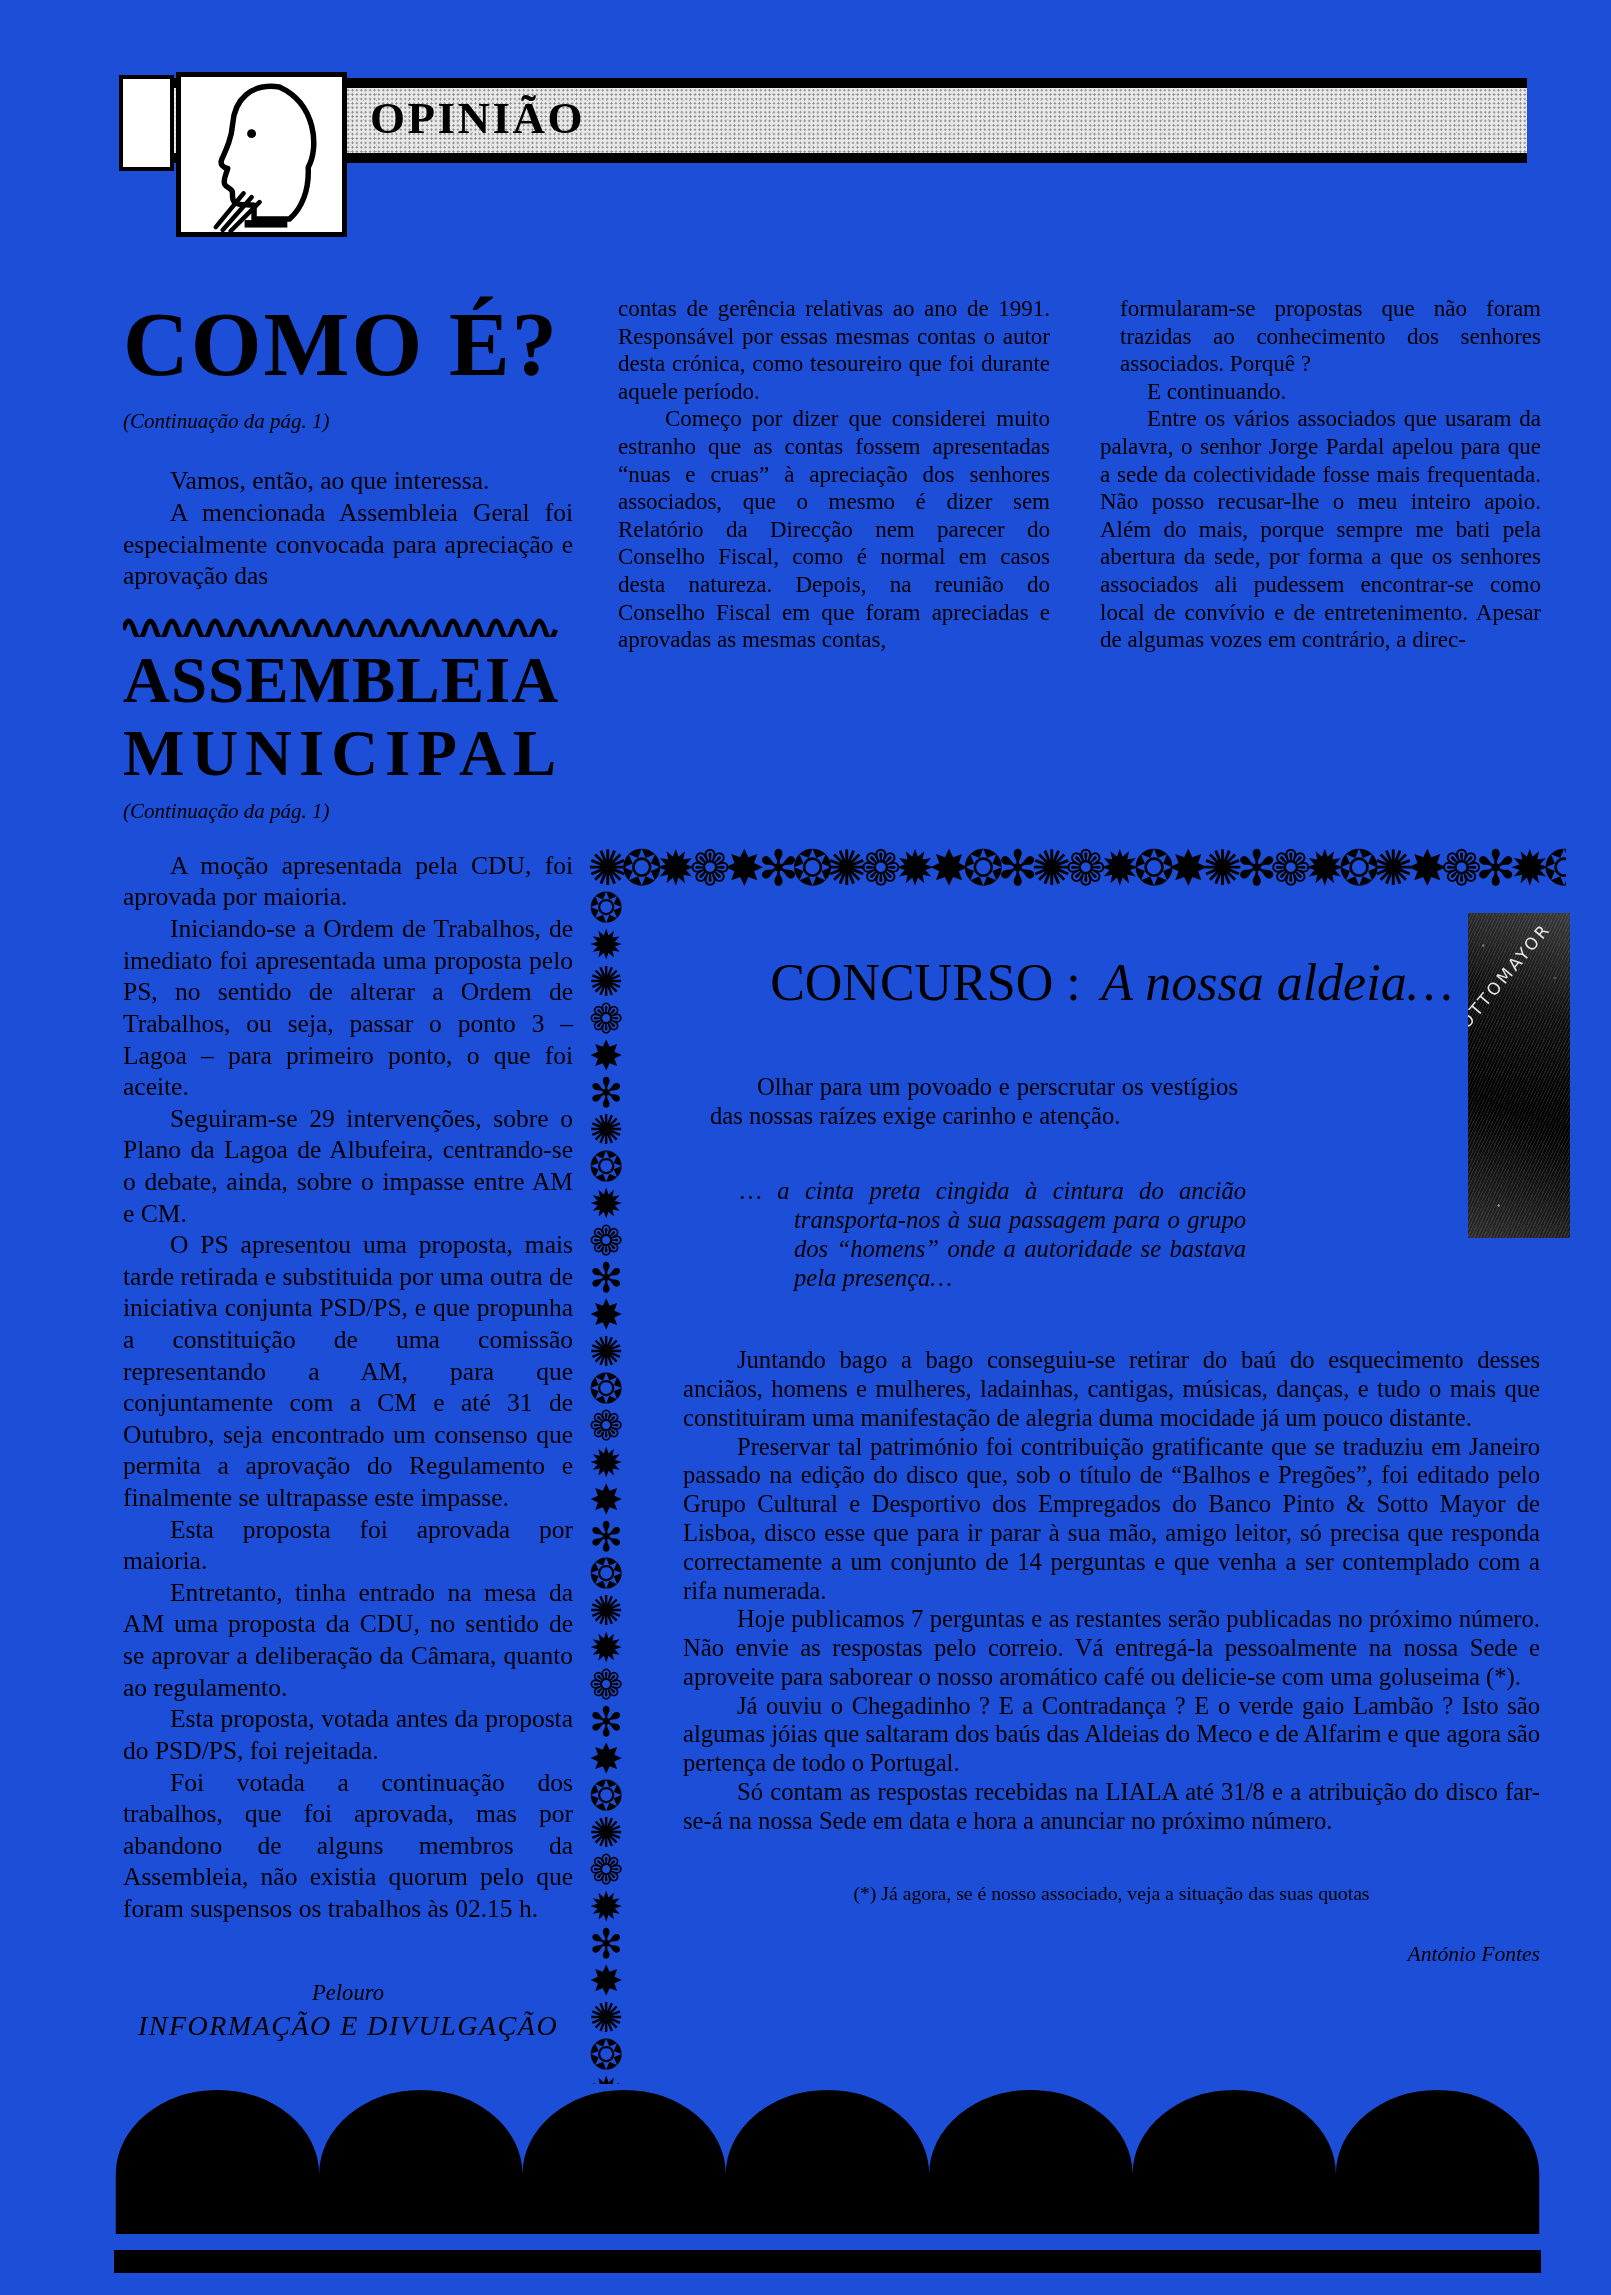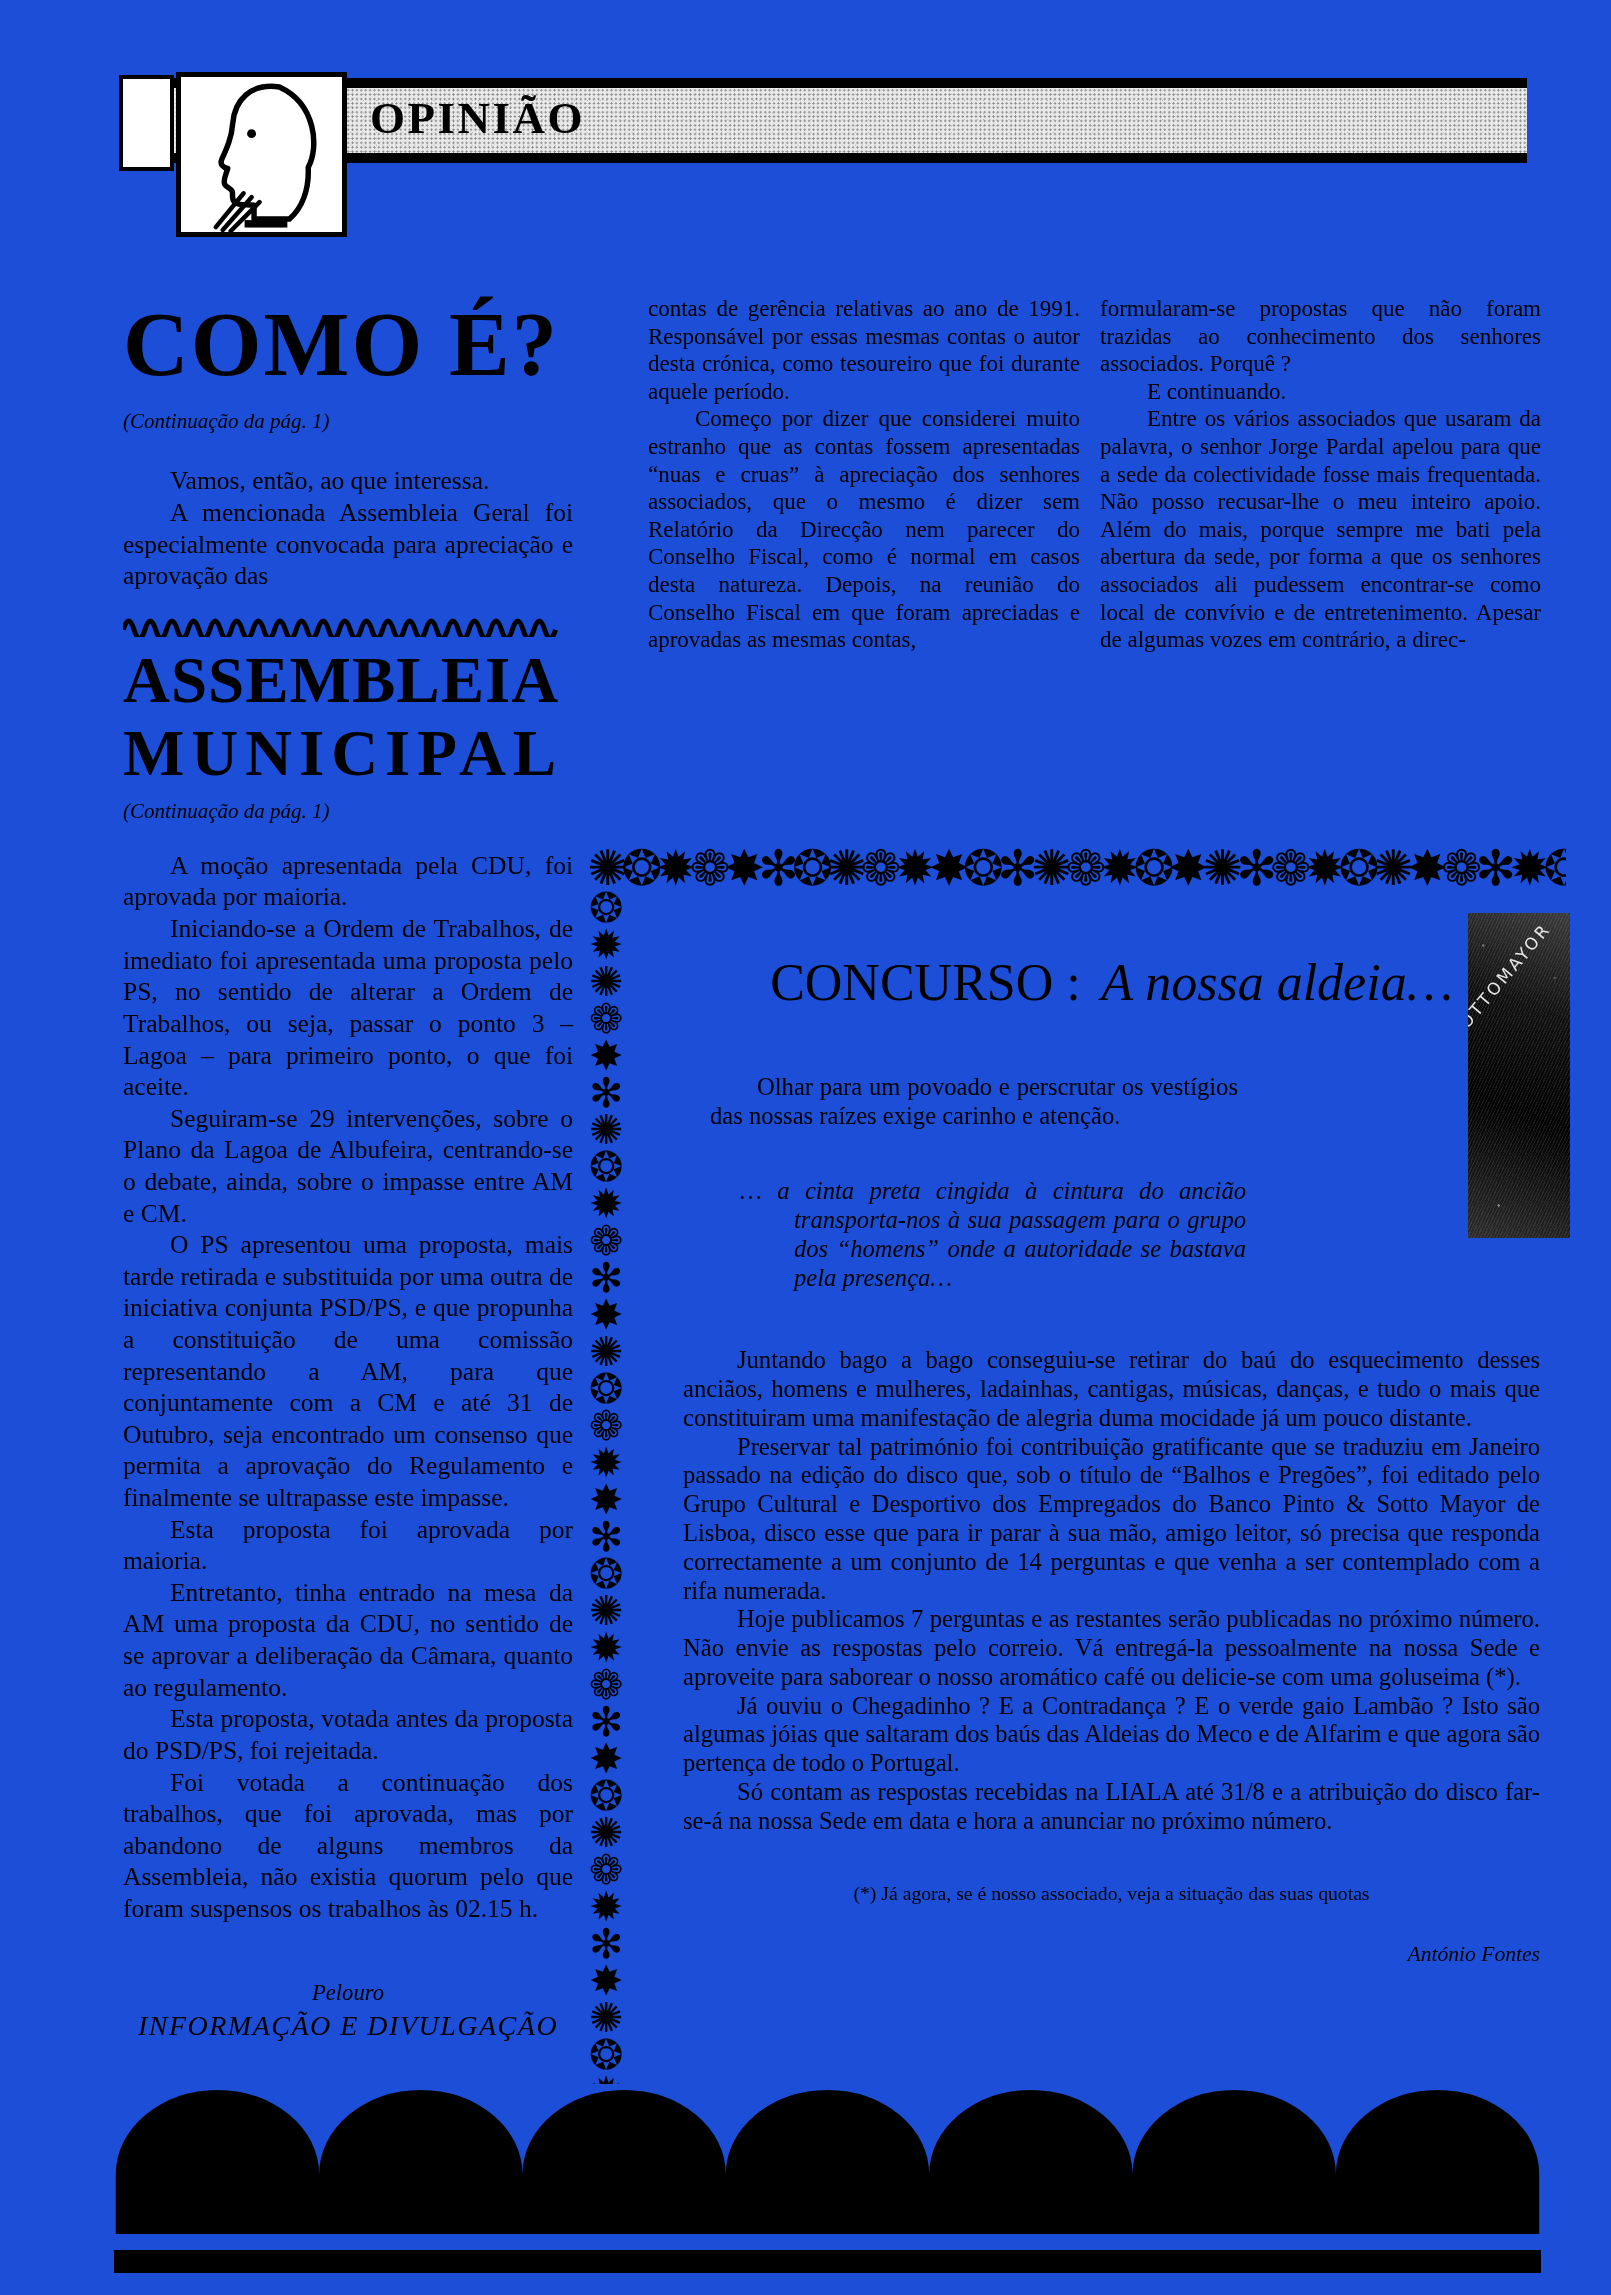--- a/index.html
+++ b/index.html
@@ -49,21 +49,21 @@
     width: 171px; height: 165px;
     border: 5.9px solid #000;
     background: #fff;
   }
   .icon-box svg { width: 100%; height: 100%; display: block; }
 
   
   .col { position: absolute; top: 295px; text-align: justify; }
   .col p { text-indent: 47px; }
   .col-left   { left: 123px;  width: 450px; font-size: 25.5px; line-height: 1.24; }
-  .col-mid    { left: 648px; width: 432px; font-size: 23px; line-height: 1.20; }
+  .col-mid    { left: 618px; width: 432px; font-size: 23px; line-height: 1.20; }
   .col-right  { left: 1100px; width: 441px; font-size: 23px; line-height: 1.20; }
 
   .headline-1 {
     font-size: 91px; font-weight: bold; letter-spacing: 2px;
     line-height: 1.02; text-align: left; text-indent: 0;
     margin: 3.9px 0 16.7px 0; white-space: nowrap;
   }
   .cont-note {
     font-style: italic; font-size: 21px; text-align: left; text-indent: 0;
     margin: 0 0 31px 0;
@@ -212,21 +212,21 @@
       <div class="l2">INFORMAÇÃO E DIVULGAÇÃO</div>
     </div>
   </div>
 
   <div class="col col-mid">
     <p class="noindent" style="text-indent:0;">contas de gerência relativas ao ano de 1991. Responsável por essas mesmas contas o autor desta crónica, como tesoureiro que foi durante aquele período.</p>
     <p>Começo por dizer que considerei muito estranho que as contas fossem apresentadas “nuas e cruas” à apreciação dos senhores associados, que o mesmo é dizer sem Relatório da Direcção nem parecer do Conselho Fiscal, como é normal em casos desta natureza. Depois, na reunião do Conselho Fiscal em que foram apreciadas e aprovadas as mesmas contas,</p>
   </div>
 
   <div class="col col-right">
-    <p class="noindent" style="text-indent:0;">formularam-se propostas que não foram trazidas ao conhecimento dos senhores associados. Porquê ?</p>
+    <p class="noindent" style="text-indent:0;margin-left:20px;">formularam-se propostas que não foram trazidas ao conhecimento dos senhores associados. Porquê ?</p>
     <p>E continuando.</p>
     <p>Entre os vários associados que usaram da palavra, o senhor Jorge Pardal apelou para que a sede da colectividade fosse mais frequentada. Não posso recusar-lhe o meu inteiro apoio. Além do mais, porque sempre me bati pela abertura da sede, por forma a que os senhores associados ali pudessem encontrar-se como local de convívio e de entretenimento. Apesar de algumas vozes em contrário, a direc-</p>
   </div>
 
   <div class="ornament-top">✺❂✹❁✸✻❂✺❁✹✸❂✻✺❁✹❂✸✺✻❁✹❂✺✸❁✻✹❂✺</div>
   <div class="ornament-left">❂✹✺❁✸✻✺❂✹❁✻✸✺❂❁✹✸✻❂✺✹❁✻✸❂✺❁✹✻✸✺❂✹❁✻✸❂✹</div>
 
   <div class="contest">
     <div class="contest-title">
       <span>CONCURSO :</span><span class="it">A nossa aldeia…</span>

